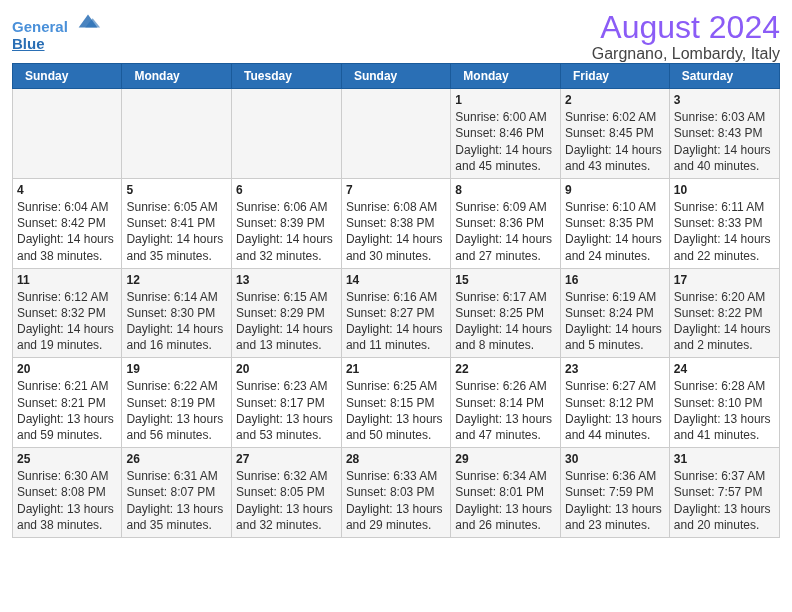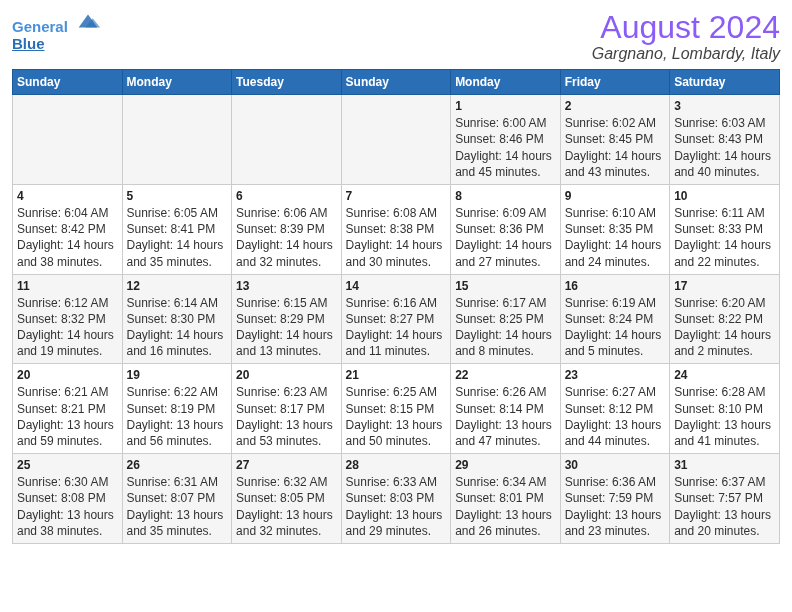--- a/index.html
+++ b/index.html
@@ -11,21 +11,20 @@
       overflow: hidden;
     }
     .container {
       width: 792px;
       padding: 10px 12px 8px 12px;
     }
     .header-row {
       display: flex;
       align-items: flex-start;
       justify-content: space-between;
-      margin-bottom: 6px;
     }
     .logo {
       display: flex;
       align-items: center;
       gap: 0px;
     }
     .logo-text {
       font-size: 15px;
       font-weight: bold;
       color: #333;
@@ -44,31 +43,30 @@
     }
     .main-title {
       font-size: 32px;
       font-weight: normal;
       color: #8b5cf6;
       line-height: 1.1;
     }
     .sub-title {
       font-size: 16px;
       color: #444;
-      font-style: italic;
     }
     table {
       width: 100%;
       border-collapse: collapse;
       font-size: 11px;
     }
     thead tr th {
       background-color: #2a6fb5;
       color: #fff;
-      padding: 5px 4px;
+      padding: 5px 12px;
       text-align: left;
       font-weight: bold;
       font-size: 12px;
       border: 1px solid #1a5a9a;
     }
     tbody tr td {
       border: 1px solid #ccc;
       padding: 4px 4px;
       vertical-align: top;
       width: 113px;

